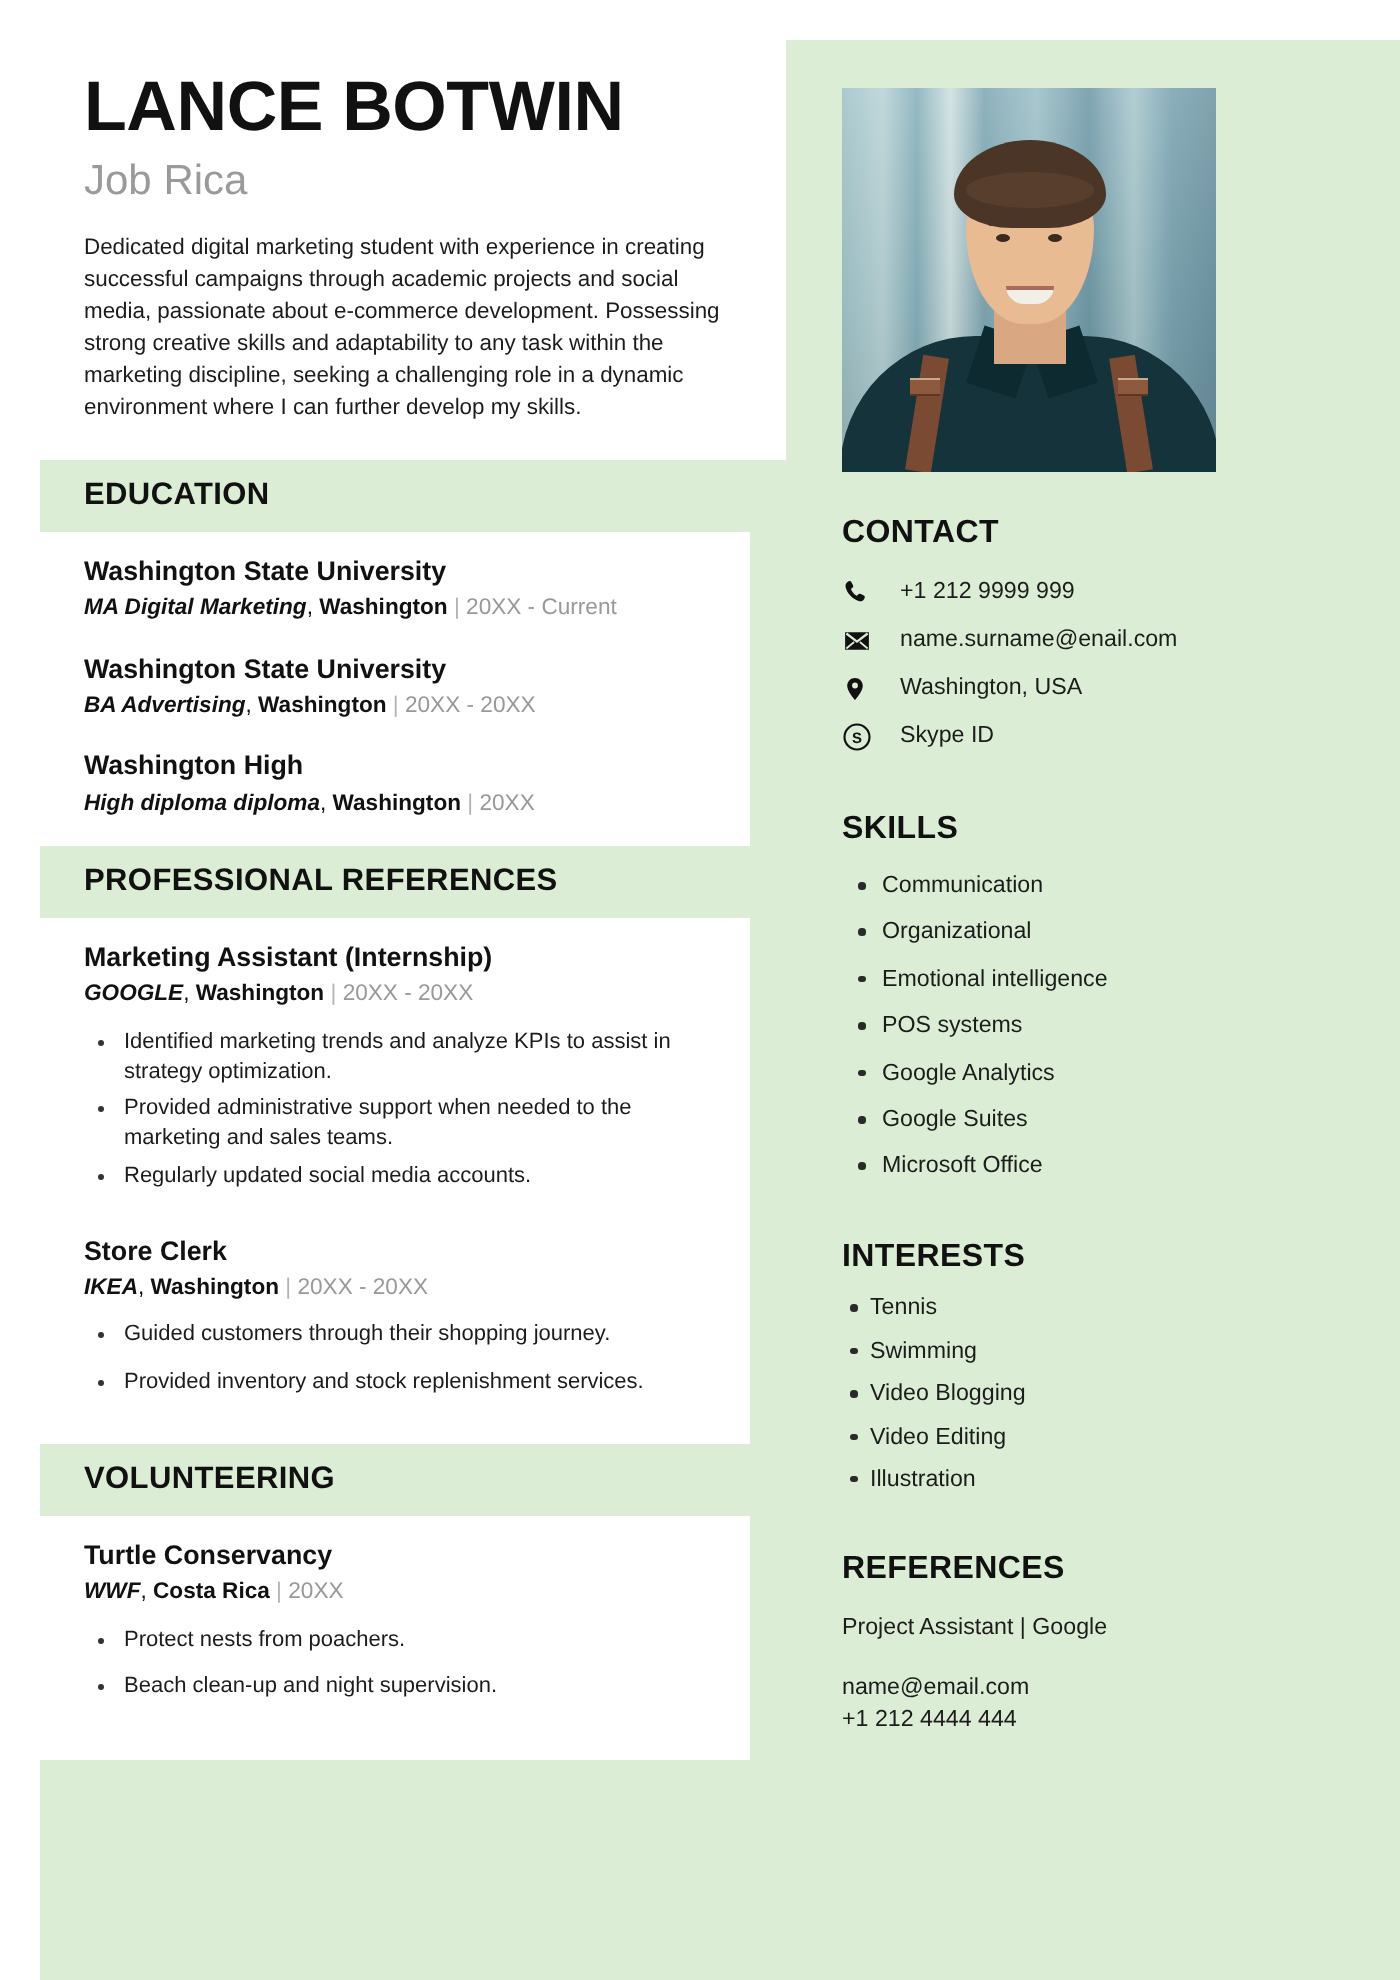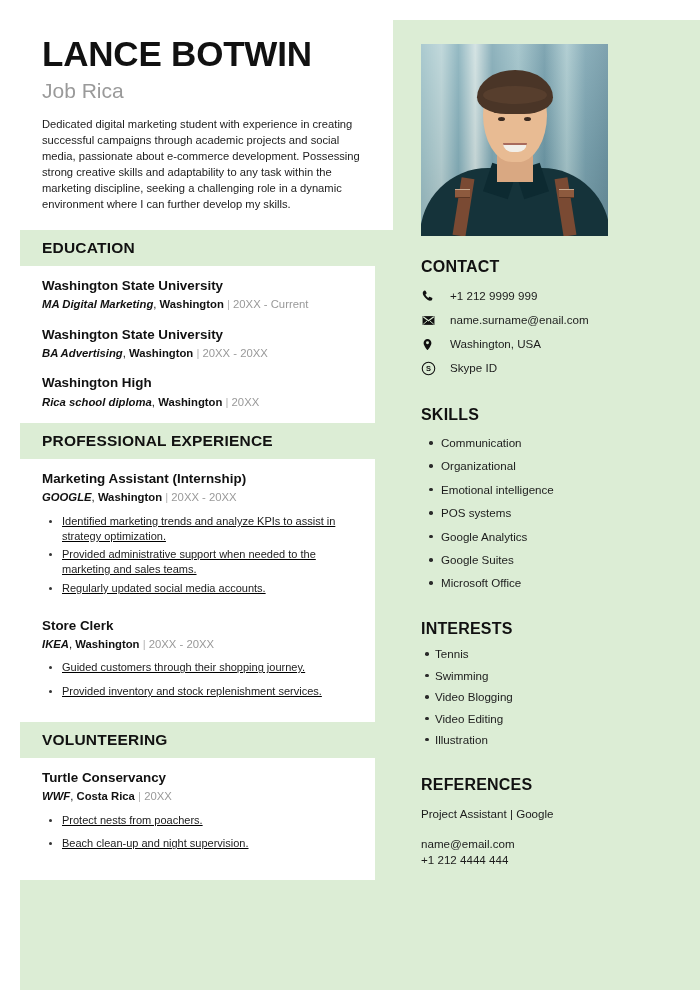--- a/index.html
+++ b/index.html
@@ -120,21 +120,20 @@
     font-style: italic;
   }
   .entry-meta .place { font-weight: bold; }
   .entry-meta .dates { color: #999999; font-weight: normal; }
   .entry-meta .sep { color: #b3b3b3; font-weight: normal; }
 
   ul.bullets {
     margin: 9px 0 0 0;
     padding: 0 0 0 18px;
     list-style: none;
-    text-decoration: underline;
   }
   ul.bullets li {
     position: relative;
     font-size: 11px;
     line-height: 1.34;
     color: #1c1c1c;
     margin-bottom: 4px;
     padding-left: 2px;
   }
   ul.bullets li:last-child { margin-bottom: 0; }
@@ -383,27 +382,27 @@
         <div class="entry-meta"><span class="org">MA Digital Marketing</span><span class="place-comma">, </span><span class="place">Washington</span><span class="sep"> | </span><span class="dates">20XX - Current</span></div>
       </div>
 
       <div class="entry">
         <div class="entry-title">Washington State University</div>
         <div class="entry-meta"><span class="org">BA Advertising</span><span>, </span><span class="place">Washington</span><span class="sep"> | </span><span class="dates">20XX - 20XX</span></div>
       </div>
 
       <div class="entry">
         <div class="entry-title">Washington High</div>
-        <div class="entry-meta"><span class="org">Rica school diploma</span><span>, </span><span class="place">Washington</span><span class="sep"> | </span><span class="dates">20XX</span></div>
+        <div class="entry-meta"><span class="org">High diploma diploma</span><span>, </span><span class="place">Washington</span><span class="sep"> | </span><span class="dates">20XX</span></div>
       </div>
 
     </div>
 
     <div class="sec-band">
-      <h2>PROFESSIONAL EXPERIENCE</h2>
+      <h2>PROFESSIONAL REFERENCES</h2>
     </div>
     <div class="body-block">
 
       <div class="entry">
         <div class="entry-title">Marketing Assistant (Internship)</div>
         <div class="entry-meta"><span class="org">GOOGLE</span><span>, </span><span class="place">Washington</span><span class="sep"> | </span><span class="dates">20XX - 20XX</span></div>
         <ul class="bullets">
           <li>Identified marketing trends and analyze KPIs to assist in strategy optimization.</li>
           <li>Provided administrative support when needed to the marketing and sales teams.</li>
           <li>Regularly updated social media accounts.</li>

